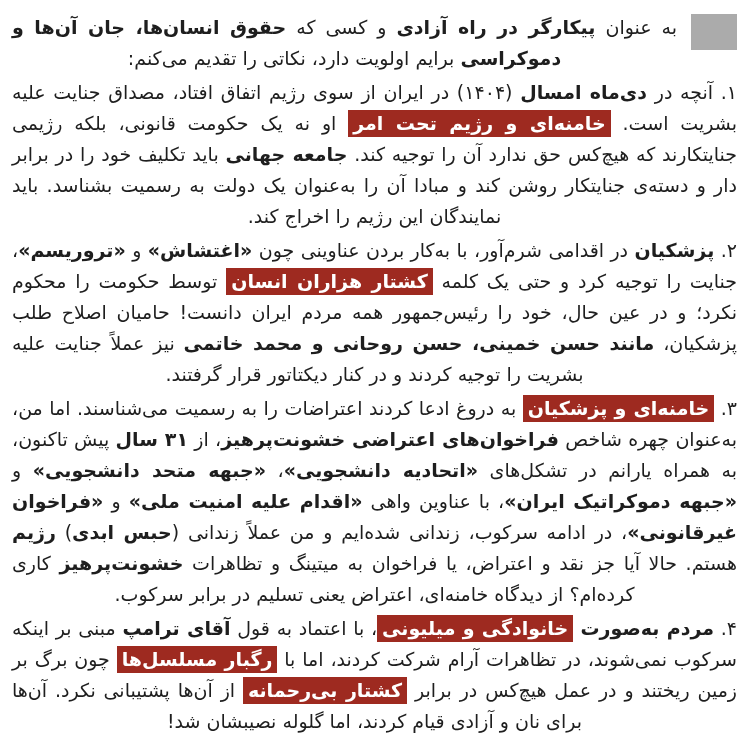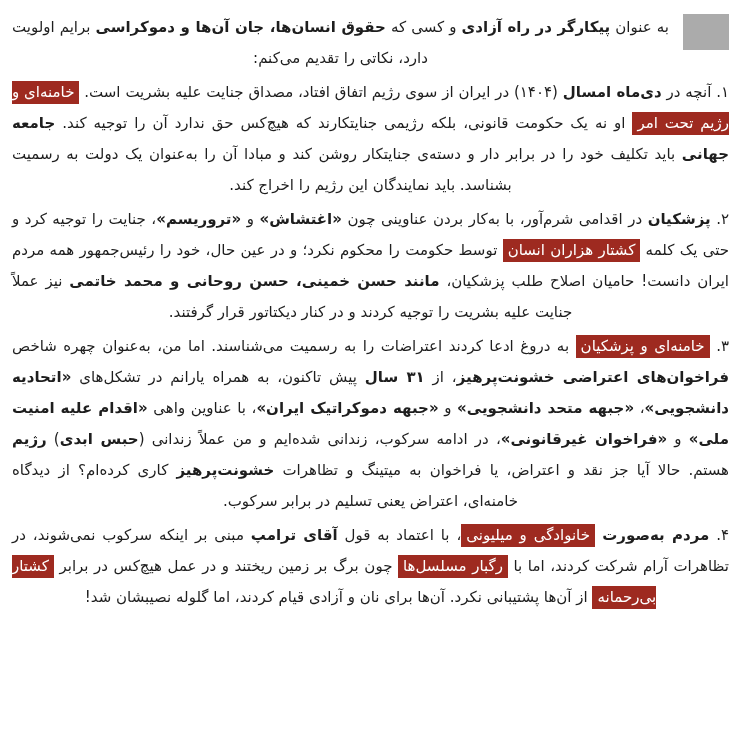--- a/index.html
+++ b/index.html
@@ -11,42 +11,42 @@
     height: 756px;
     background: var(--page-bg, #ffffff);
     overflow: hidden;
     font-family: "DejaVu Sans", sans-serif;
   }
   .doc {
     direction: rtl;
     box-sizing: border-box;
     width: 749px;
     height: 532px;
-    padding: 12px 20px 0 12px;
+    padding: 12px 12px 0 12px;
     color: var(--text-color, #1e1e1e);
-    font-size: 15px;
+    font-size: 19px;
     line-height: 31px;
   }
   .thumb {
     float: right;
     width: 46px;
     height: 36px;
     margin: 2px 0 6px 14px;
     background: var(--thumb-color, #ababab);
   }
   .doc p {
     margin: 0 0 3px 0;
     text-align: justify;
     text-align-last: center;
   }
   .b { font-weight: bold; }
   .hl {
     background: var(--hl-bg, #9e2a20);
     color: var(--hl-fg, #ffffff);
-    font-weight: normal;
+    font-weight: bold;
     padding: 2px 5px 3px 5px;
   }
 </style>
 </head>
 <body style="--page-bg: #ffffff;">
 
 <main class="doc" style="--text-color: #1e1e1e; --hl-bg: #9e2a20; --hl-fg: #ffffff;">
   <div class="thumb" style="--thumb-color: #ababab;"></div>
   <div id="content">
       <p><span class="">به عنوان </span><span class="b">پیکارگر در راه آزادی</span><span class=""> و کسی که </span><span class="b">حقوق انسان‌ها، جان آن‌ها و دموکراسی</span><span class=""> برایم اولویت دارد، نکاتی را تقدیم می‌کنم:</span></p>

